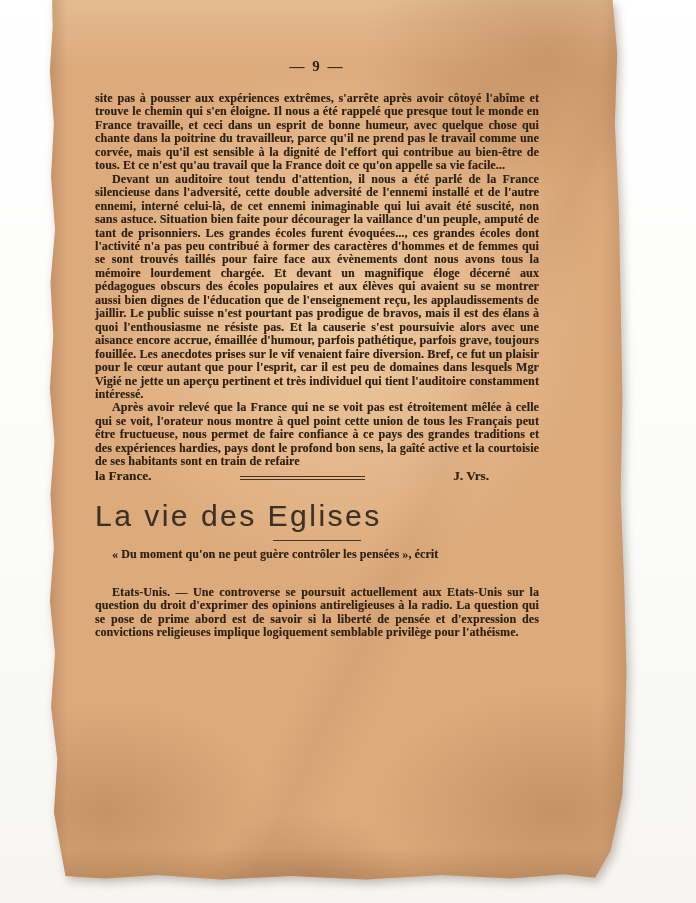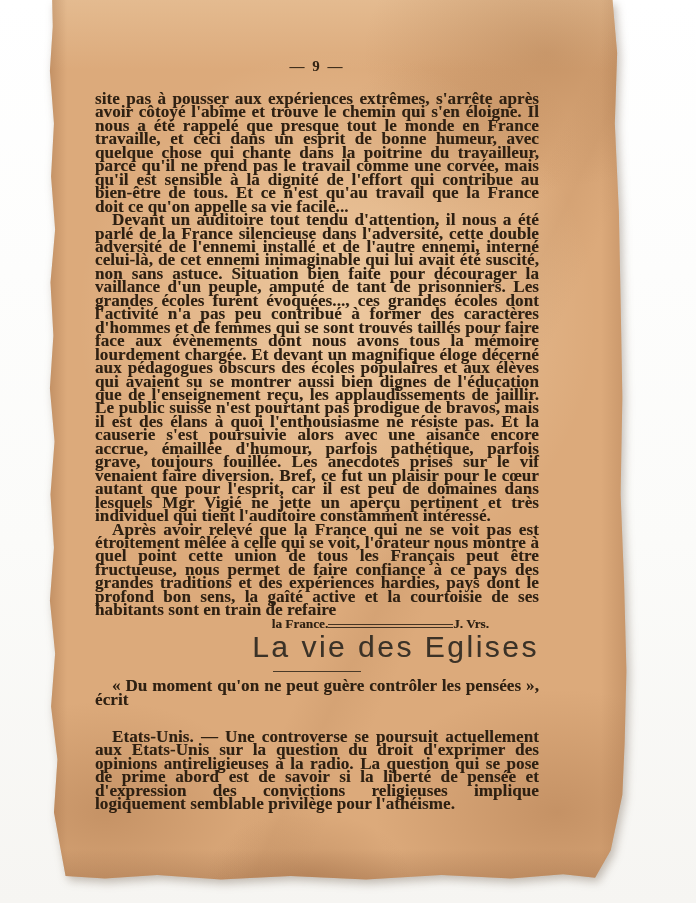--- a/index.html
+++ b/index.html
@@ -53,48 +53,49 @@
   .page-number {
     text-align: center;
     font-size: 15px;
     font-weight: bold;
     letter-spacing: 2px;
     margin-bottom: 17px;
     color: #33git241a;
     color: #332414;
   }
   .body-par {
-    font-size: 17px;
+    font-size: 12px;
     line-height: 13.45px;
     font-weight: bold;
     text-align: justify;
     letter-spacing: 0.1px;
     color: #2e2012;
     text-shadow: 0.3px 0.3px 0 rgba(46,32,18,0.35);
   }
   .indent { text-indent: 17px; }
   .sig-row {
     display: flex;
-    justify-content: flex-end;
+    justify-content: space-between;
     align-items: flex-end;
     font-size: 13.2px;
     line-height: 13.45px;
     font-weight: bold;
     padding-right: 50px;
     text-shadow: 0.3px 0.3px 0 rgba(46,32,18,0.35);
   }
   .double-rule {
     width: 125px;
     height: 4px;
     border-top: 1.6px solid #453322;
     border-bottom: 1px solid #453322;
     margin-bottom: 2px;
   }
   .section-head {
-    text-align: right;
+    margin-top: 17px;
+    text-align: left;
   }
   .section-title {
     font-family: "Liberation Sans", "DejaVu Sans", sans-serif;
     font-weight: normal;
     font-size: 30px;
     letter-spacing: 2.5px;
     color: #3b3227;
     text-shadow: 0.3px 0.3px 0 rgba(59,50,39,0.3);
   }
   .single-rule {

